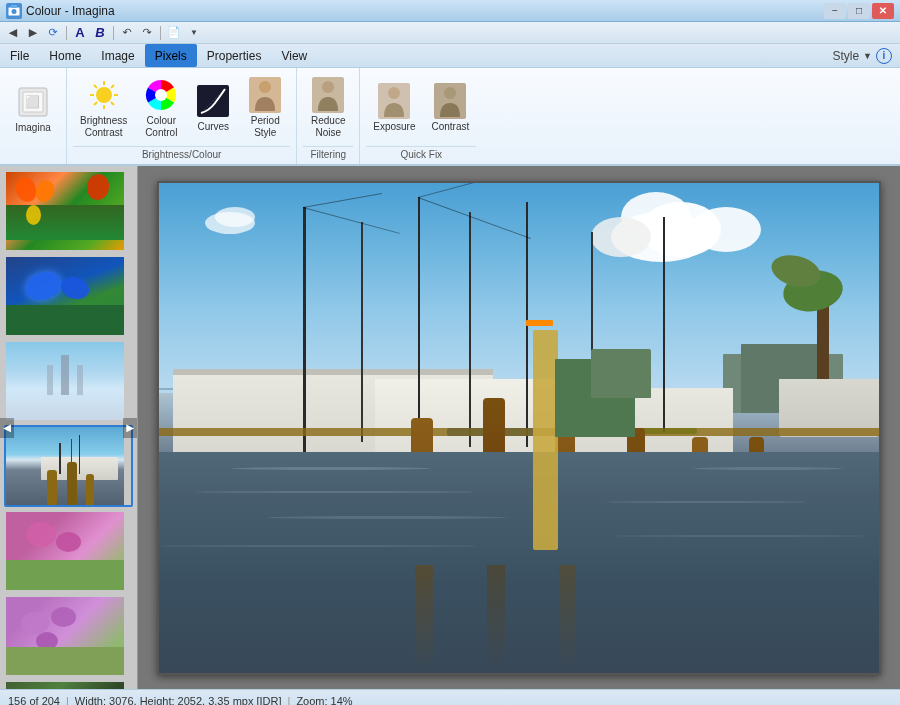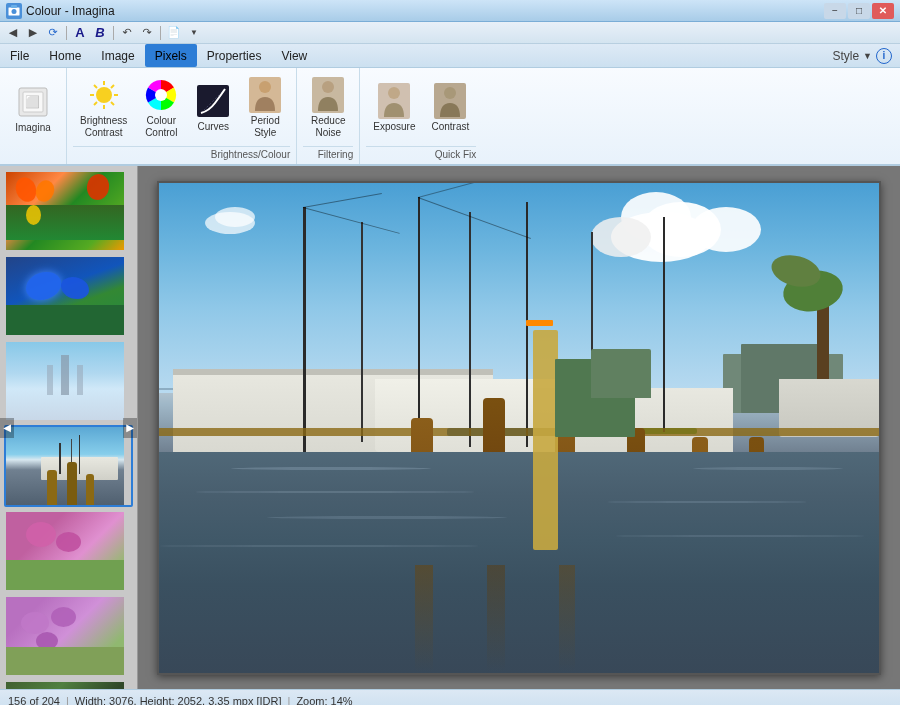--- a/index.html
+++ b/index.html
@@ -128,21 +128,21 @@
       padding: 4px 6px 0 6px;
     }
     .ribbon-section:last-child { border-right: none; }
     .ribbon-items {
       display: flex;
       flex: 1;
       align-items: center;
       gap: 2px;
     }
     .ribbon-group-label {
-      text-align: right;
+      text-align: center;
       font-size: 10px;
       color: #555;
       padding: 2px 0 4px 0;
       border-top: 1px solid #c8dcea;
       margin-top: 2px;
     }
     .ribbon-btn {
       display: flex;
       flex-direction: column;
       align-items: center;

